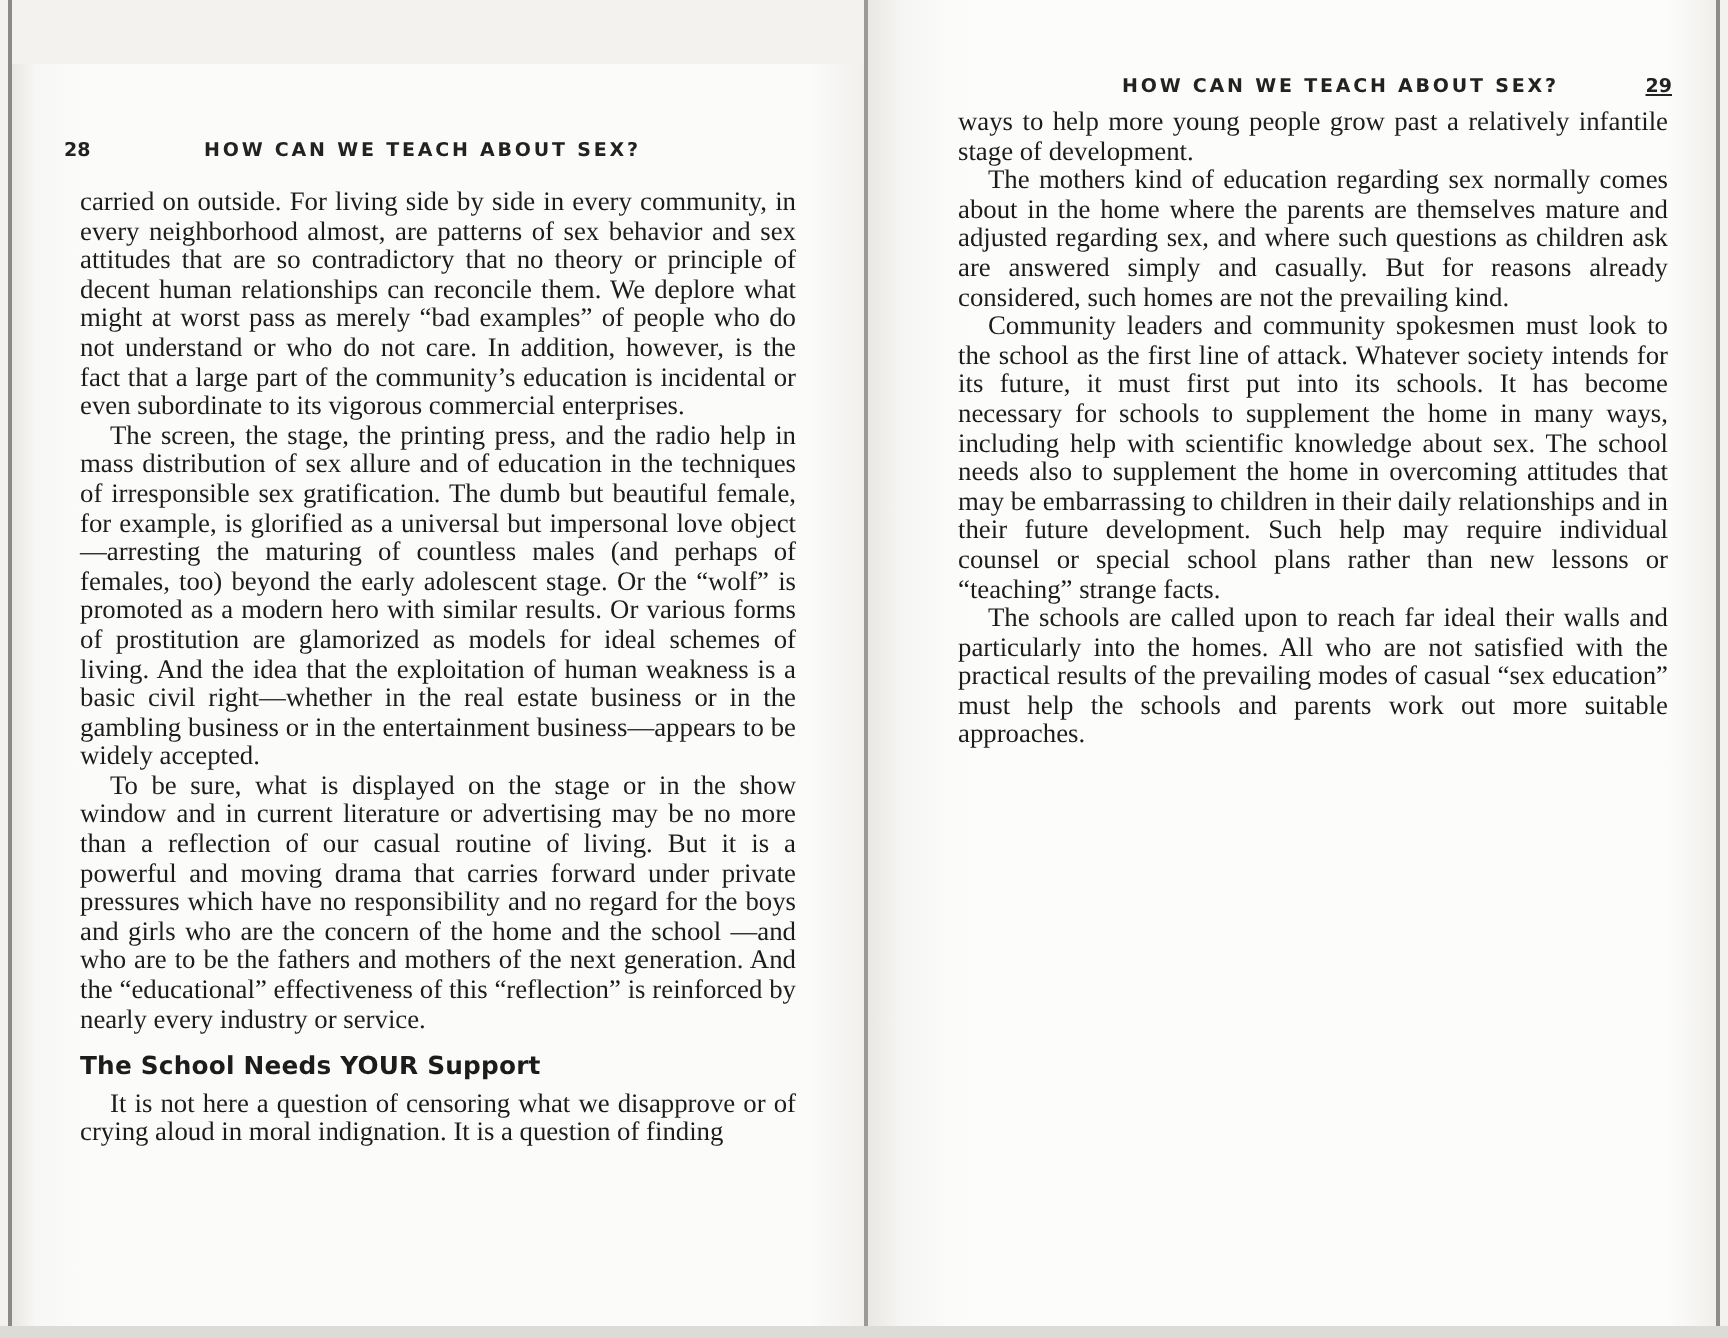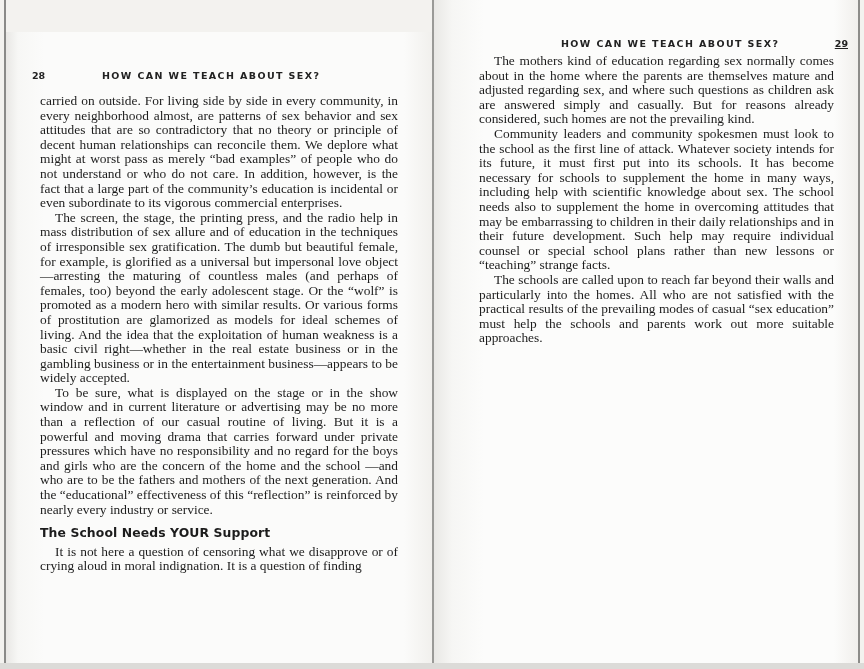--- a/index.html
+++ b/index.html
@@ -26,21 +26,21 @@
 
     .running-head {
       position: absolute; top: 38px; height: 14px;
       font-family: "DejaVu Sans", "Liberation Sans", sans-serif;
       font-weight: bold; font-size: 9.5px; letter-spacing: 1.4px; color: #222;
     }
     .left .running-head { left: 28px; width: 370px; }
     .right .running-head { left: 42px; width: 372px; }
     .folio { position: absolute; top: 0; font-size: 9.5px; letter-spacing: 0; }
     .left .folio { left: 0; }
-    .right .folio { right: 0; text-decoration: underline; }
+    .right .folio { right: 12px; text-decoration: underline; }
     .head-title { position: absolute; top: 0; }
     .left .head-title { left: 70px; }
     .right .head-title { left: 85px; }
 
     .text-block { position: absolute; font-size: 13.4px; line-height: 14.6px; text-align: justify; }
     .left .text-block { left: 36px; top: 62px; width: 358px; }
     .right .text-block { left: 45px; top: 54px; width: 355px; }
     .text-block p { margin: 0; text-indent: 15px; }
     .text-block p.cont { text-indent: 0; }
     .text-block h3 {
@@ -65,23 +65,24 @@
       <p>It is not here a question of censoring what we disapprove or of crying aloud in moral indignation. It is a question of finding</p>
     </div>
   </div>
 
   <div class="page right">
     <div class="running-head">
       <span class="head-title">HOW CAN WE TEACH ABOUT SEX?</span>
       <span class="folio">29</span>
     </div>
     <div class="text-block">
+      <p class="cont">ways to help more young people grow past a relatively infantile stage of development.</p>
       <p>The mothers kind of education regarding sex normally comes about in the home where the parents are themselves mature and adjusted regarding sex, and where such questions as children ask are answered simply and casually. But for reasons already considered, such homes are not the prevailing kind.</p>
       <p>Community leaders and community spokesmen must look to the school as the first line of attack. Whatever society intends for its future, it must first put into its schools. It has become necessary for schools to supplement the home in many ways, including help with scientific knowledge about sex. The school needs also to supplement the home in overcoming attitudes that may be embarrassing to children in their daily relationships and in their future development. Such help may require individual counsel or special school plans rather than new lessons or “teaching” strange facts.</p>
-      <p>The schools are called upon to reach far beyond their walls and particularly into the homes. All who are not satisfied with the practical results of the prevailing modes of casual “sex education” must help the schools and parents work out more suitable approaches.</p>
+      <p>The schools are called upon to reach far ideal their walls and particularly into the homes. All who are not satisfied with the practical results of the prevailing modes of casual “sex education” must help the schools and parents work out more suitable approaches.</p>
     </div>
   </div>
 
   <div class="edge-left"></div>
   <div class="gutter"></div>
   <div class="edge-right"></div>
   <div class="bottom-shade"></div>
 </div>
 
 </body></html>

